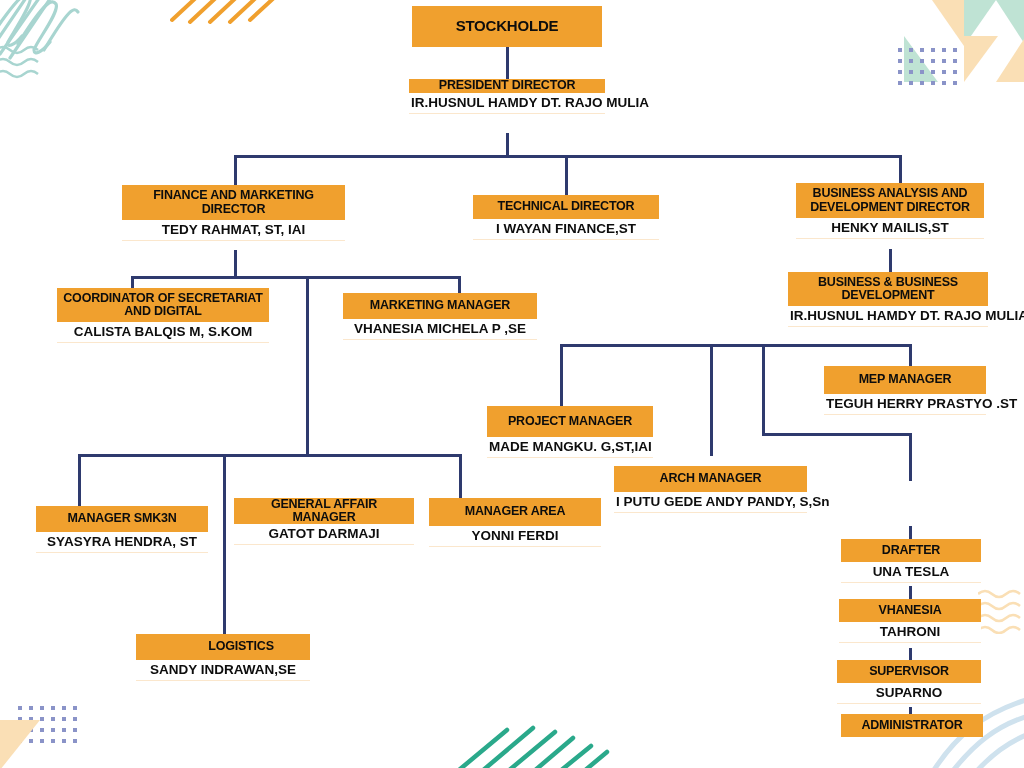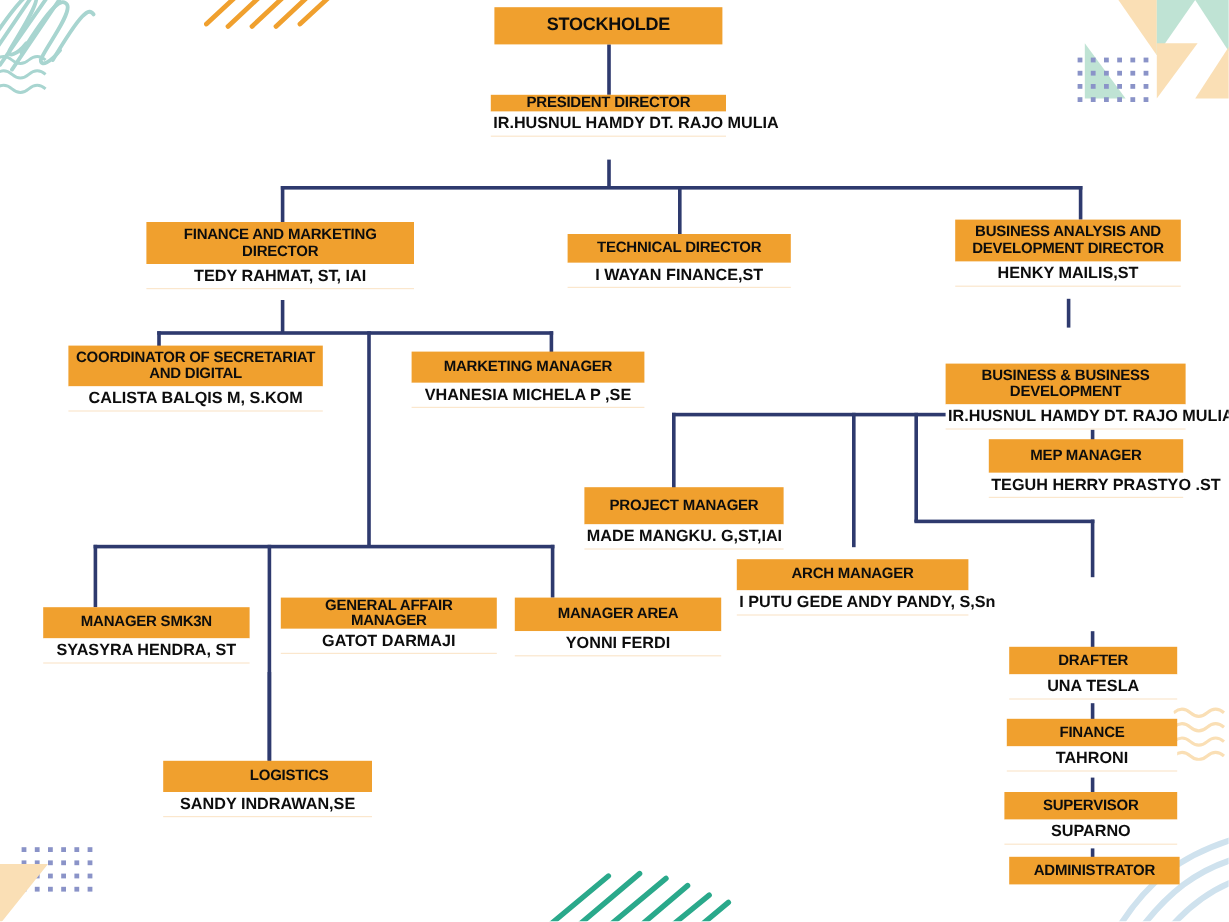--- a/index.html
+++ b/index.html
@@ -227,21 +227,21 @@
   <div class="conn v" style="left:909px; top:433px; height:48px;"></div>
 
   <div class="conn v" style="left:909px; top:526px; height:23px;"></div>
   <div class="conn v" style="left:909px; top:586px; height:23px;"></div>
   <div class="conn v" style="left:909px; top:648px; height:22px;"></div>
   <div class="conn v" style="left:909px; top:707px; height:17px;"></div>
 
   <div class="conn v" style="left:223px; top:560px; height:74px;"></div>
 
   <div class="node noname" style="left:412px; top:6px; width:190px;">
-    <div class="title" style="height:31px; font-size:15px;">STOCKHOLDE</div>
+    <div class="title" style="height:41px; font-size:15px;">STOCKHOLDE</div>
 
   </div>
 
   <div class="node" style="left:409px; top:79px; width:196px;">
     <div class="title" style="height:14px; font-size:12.5px;">PRESIDENT DIRECTOR</div>
     <div class="name" style="font-size:13.5px;">IR.HUSNUL HAMDY DT. RAJO MULIA</div>
   </div>
 
   <div class="node" style="left:122px; top:185px; width:223px;">
     <div class="title" style="height:35px; font-size:12.5px;">FINANCE AND MARKETING DIRECTOR</div>
@@ -251,21 +251,21 @@
   <div class="node" style="left:473px; top:195px; width:186px;">
     <div class="title" style="height:24px; font-size:12.5px;">TECHNICAL DIRECTOR</div>
     <div class="name" style="font-size:13.5px;">I WAYAN FINANCE,ST</div>
   </div>
 
   <div class="node" style="left:796px; top:183px; width:188px;">
     <div class="title" style="height:35px; font-size:12.5px;">BUSINESS ANALYSIS AND DEVELOPMENT DIRECTOR</div>
     <div class="name" style="font-size:13.5px;">HENKY MAILIS,ST</div>
   </div>
 
-  <div class="node" style="left:788px; top:272px; width:200px;margin-top:31px;">
+  <div class="node" style="left:788px; top:272px; width:200px;">
     <div class="title" style="height:34px; font-size:12.5px;">BUSINESS &amp; BUSINESS DEVELOPMENT</div>
     <div class="name" style="font-size:13.5px;">IR.HUSNUL HAMDY DT. RAJO MULIA</div>
   </div>
 
   <div class="node" style="left:57px; top:288px; width:212px;">
     <div class="title" style="height:34px; font-size:12.5px;">COORDINATOR OF SECRETARIAT AND DIGITAL</div>
     <div class="name" style="font-size:13.5px;">CALISTA BALQIS M, S.KOM</div>
   </div>
 
   <div class="node" style="left:343px; top:293px; width:194px;">
@@ -303,21 +303,21 @@
     <div class="title" style="height:28px; font-size:12.5px;">MANAGER AREA</div>
     <div class="name" style="font-size:13.5px;">YONNI FERDI</div>
   </div>
 
   <div class="node" style="left:841px; top:539px; width:140px;">
     <div class="title" style="height:23px; font-size:12.5px;">DRAFTER</div>
     <div class="name" style="font-size:13.5px;">UNA TESLA</div>
   </div>
 
   <div class="node" style="left:839px; top:599px; width:142px;">
-    <div class="title" style="height:23px; font-size:12.5px;">FINANCE</div>
+    <div class="title" style="height:23px; font-size:12.5px;">VHANESIA</div>
     <div class="name" style="font-size:13.5px;">TAHRONI</div>
   </div>
 
   <div class="node" style="left:837px; top:660px; width:144px;">
     <div class="title" style="height:23px; font-size:12.5px;">SUPERVISOR</div>
     <div class="name" style="font-size:13.5px;">SUPARNO</div>
   </div>
 
   <div class="node" style="left:136px; top:634px; width:174px;">
     <div class="title" style="height:26px; font-size:12.5px;padding-left:40px;">LOGISTICS</div>

